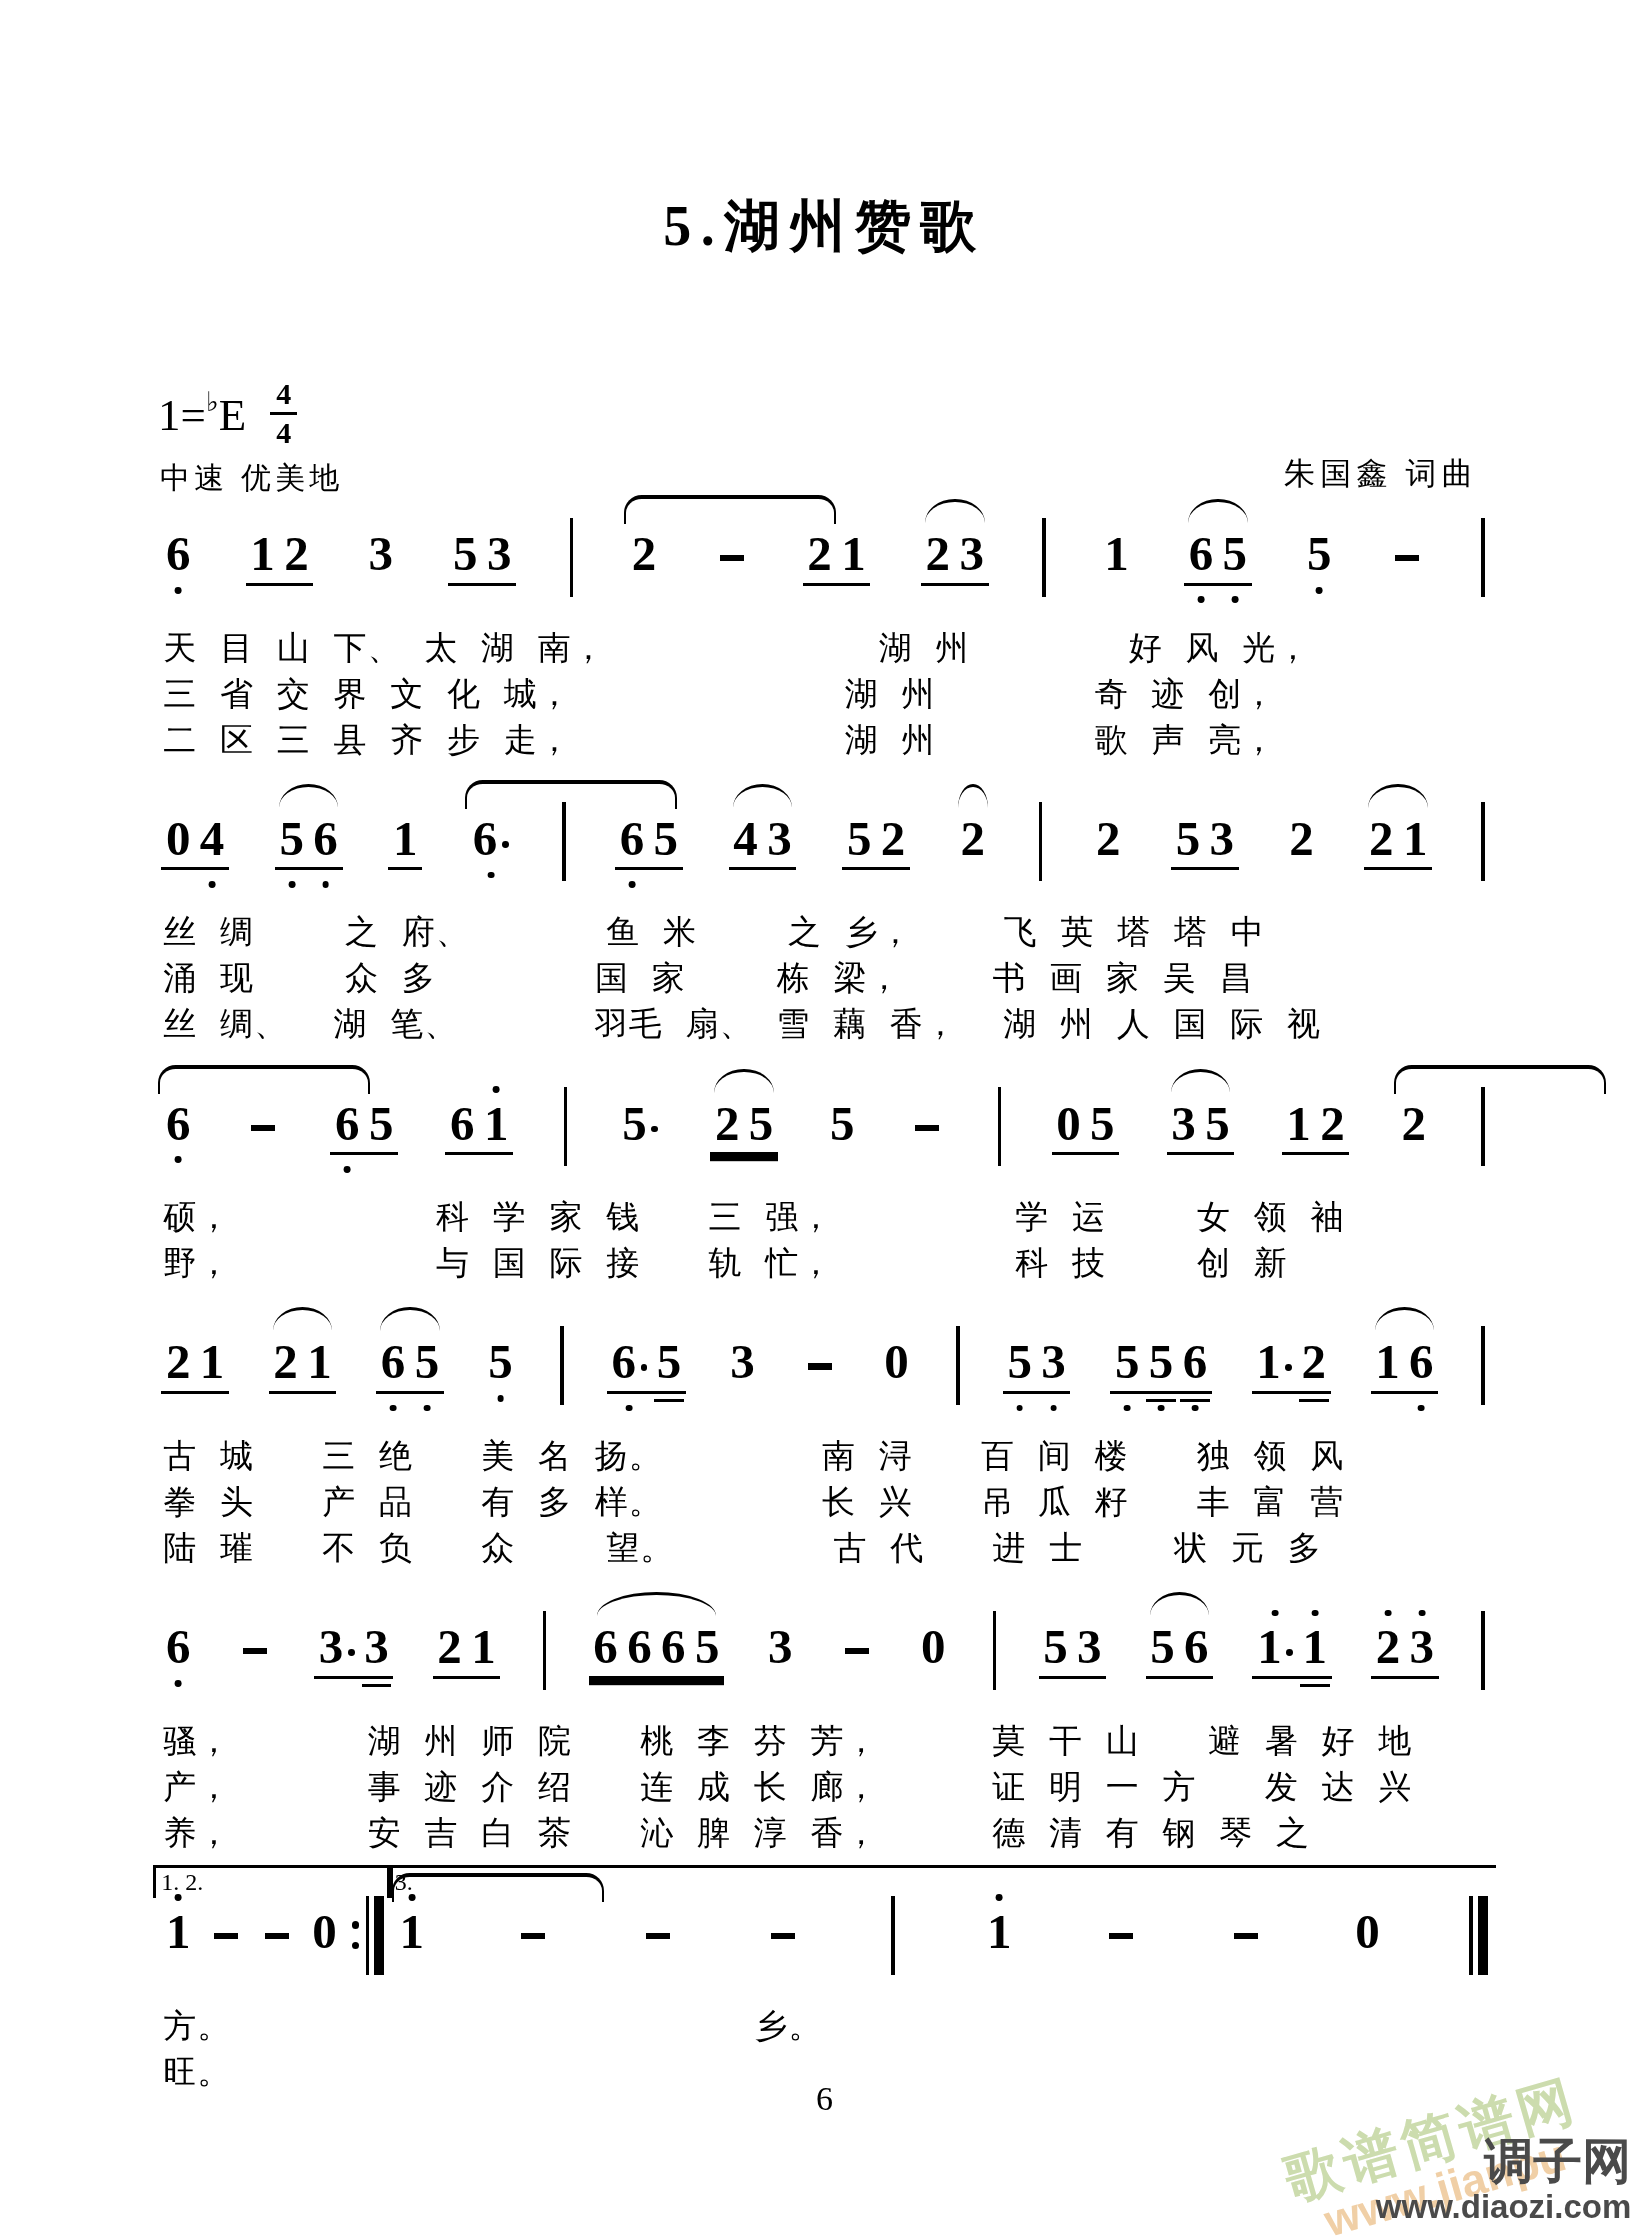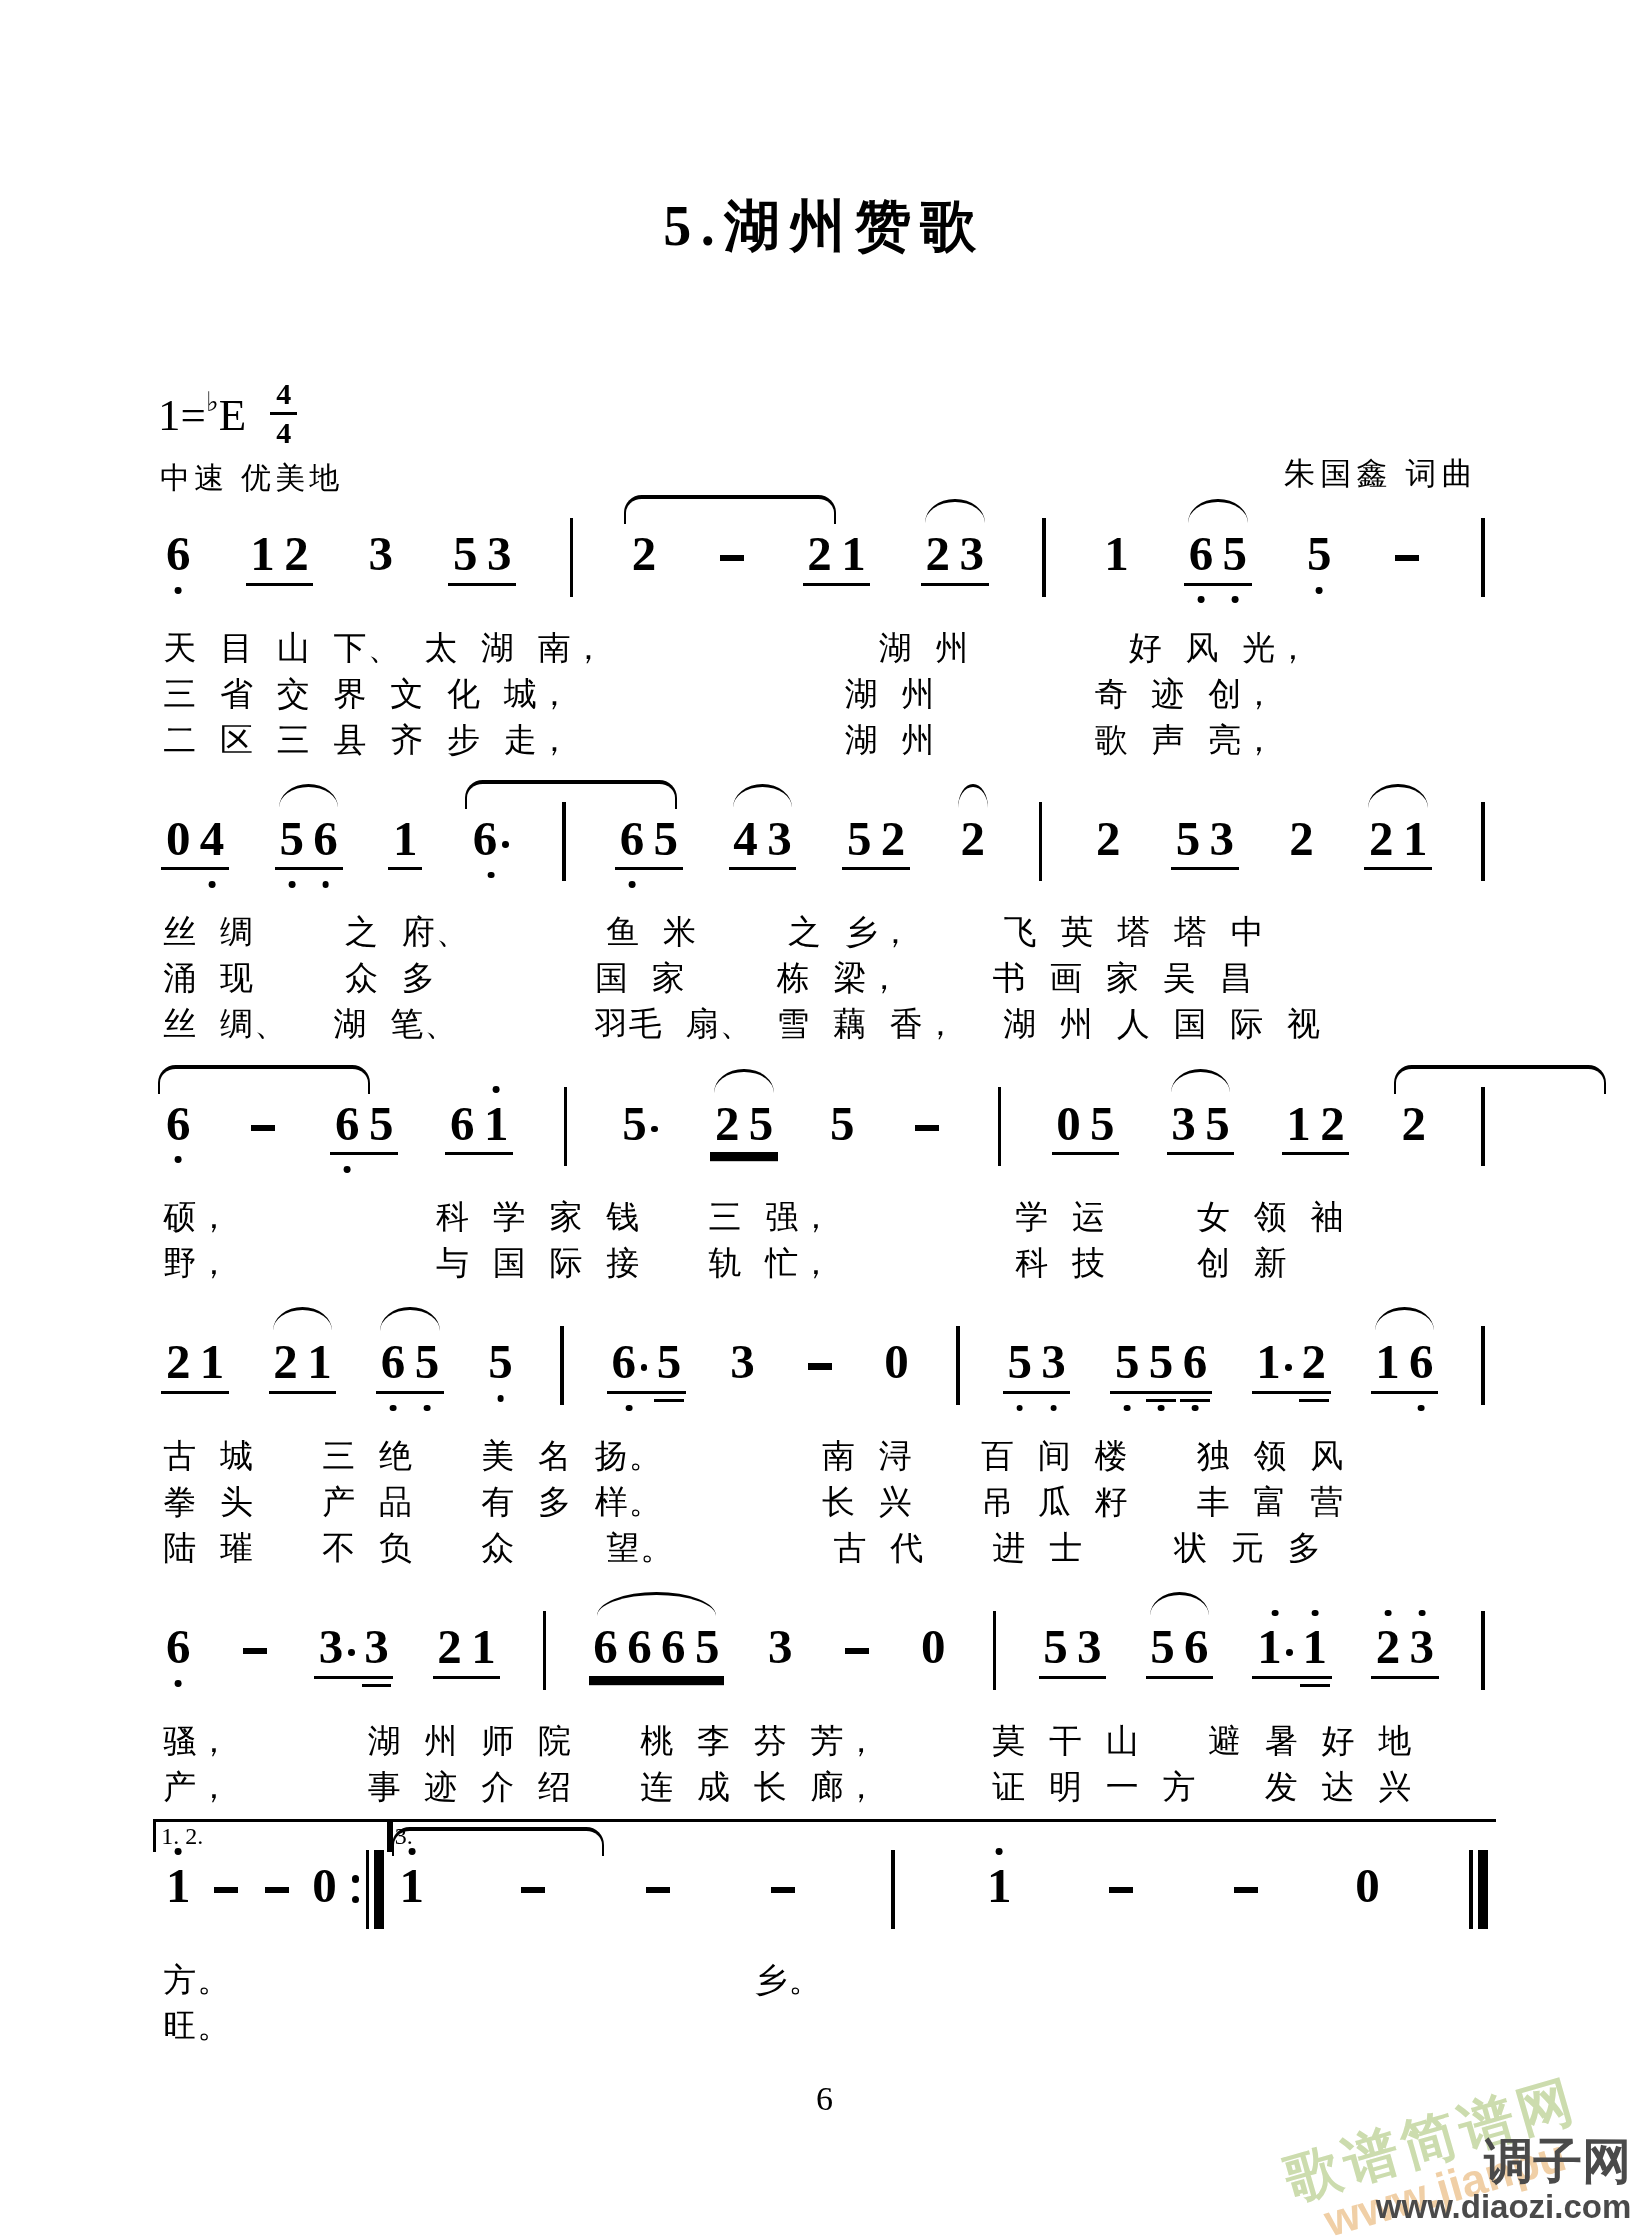--- a/index.html
+++ b/index.html
@@ -337,20 +337,21 @@
           <span class="note"><span class="d">1</span><i class="dot hi"></i><i class="x2"></i></span>
         </div>
         <div class="grp u1">
           <span class="note"><span class="d">2</span><i class="dot hi"></i></span>
           <span class="note"><span class="d">3</span><i class="dot hi"></i></span>
         </div>
         <div class="bar"></div>
       </div>
       <div class="lyr">骚，      湖 州 师 院   桃 李 芬 芳，     莫 干 山   避 暑 好 地</div>
       <div class="lyr">产，      事 迹 介 绍   连 成 长 廊，     证 明 一 方   发 达 兴</div>
+      <div class="lyr">养，      安 吉 白 茶   沁 脾 淳 香，     德 清 有 钢 琴 之</div>
     </section>
     <section class="system">
       <div class="noteline">
         <div class="voltawrap vfirst">
           <div class="vline"></div>
           <span class="vlabel">1. 2.</span>
           <div class="vtokens">
             <div class="grp u0">
               <span class="note"><span class="d">1</span><i class="dot hi"></i></span>
             </div>

